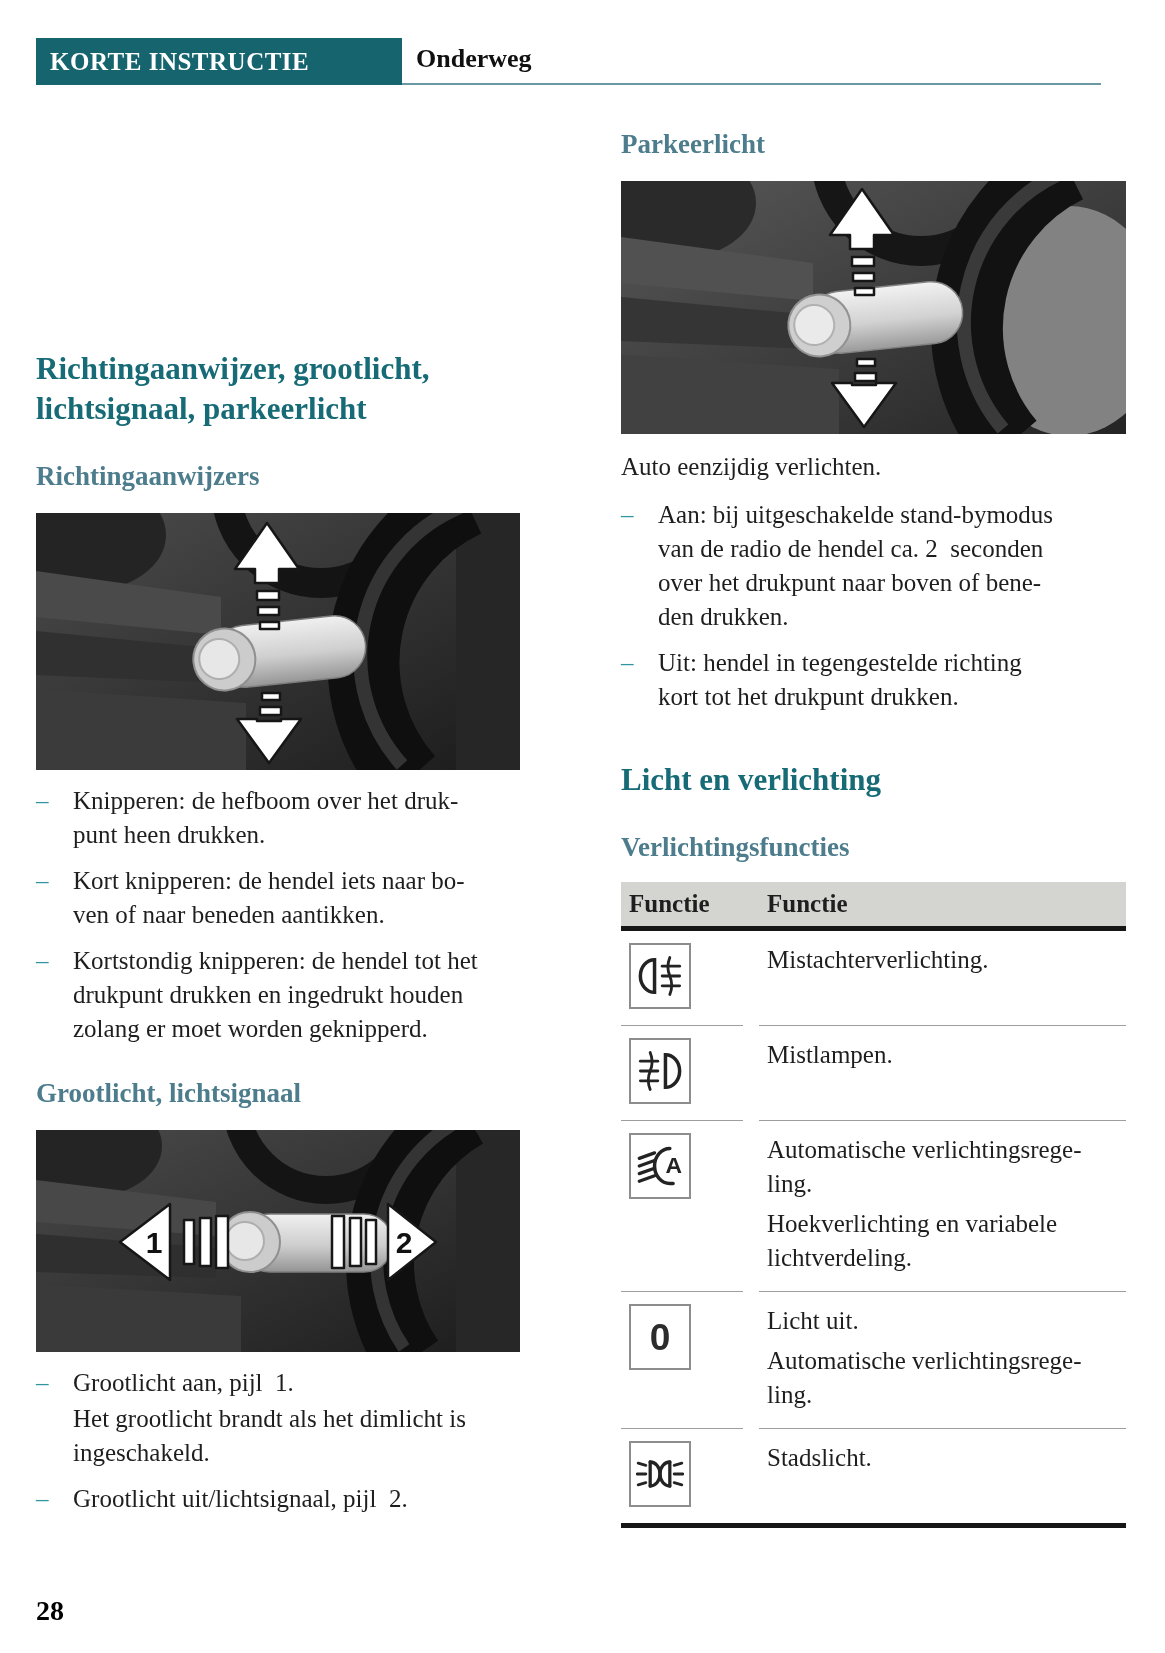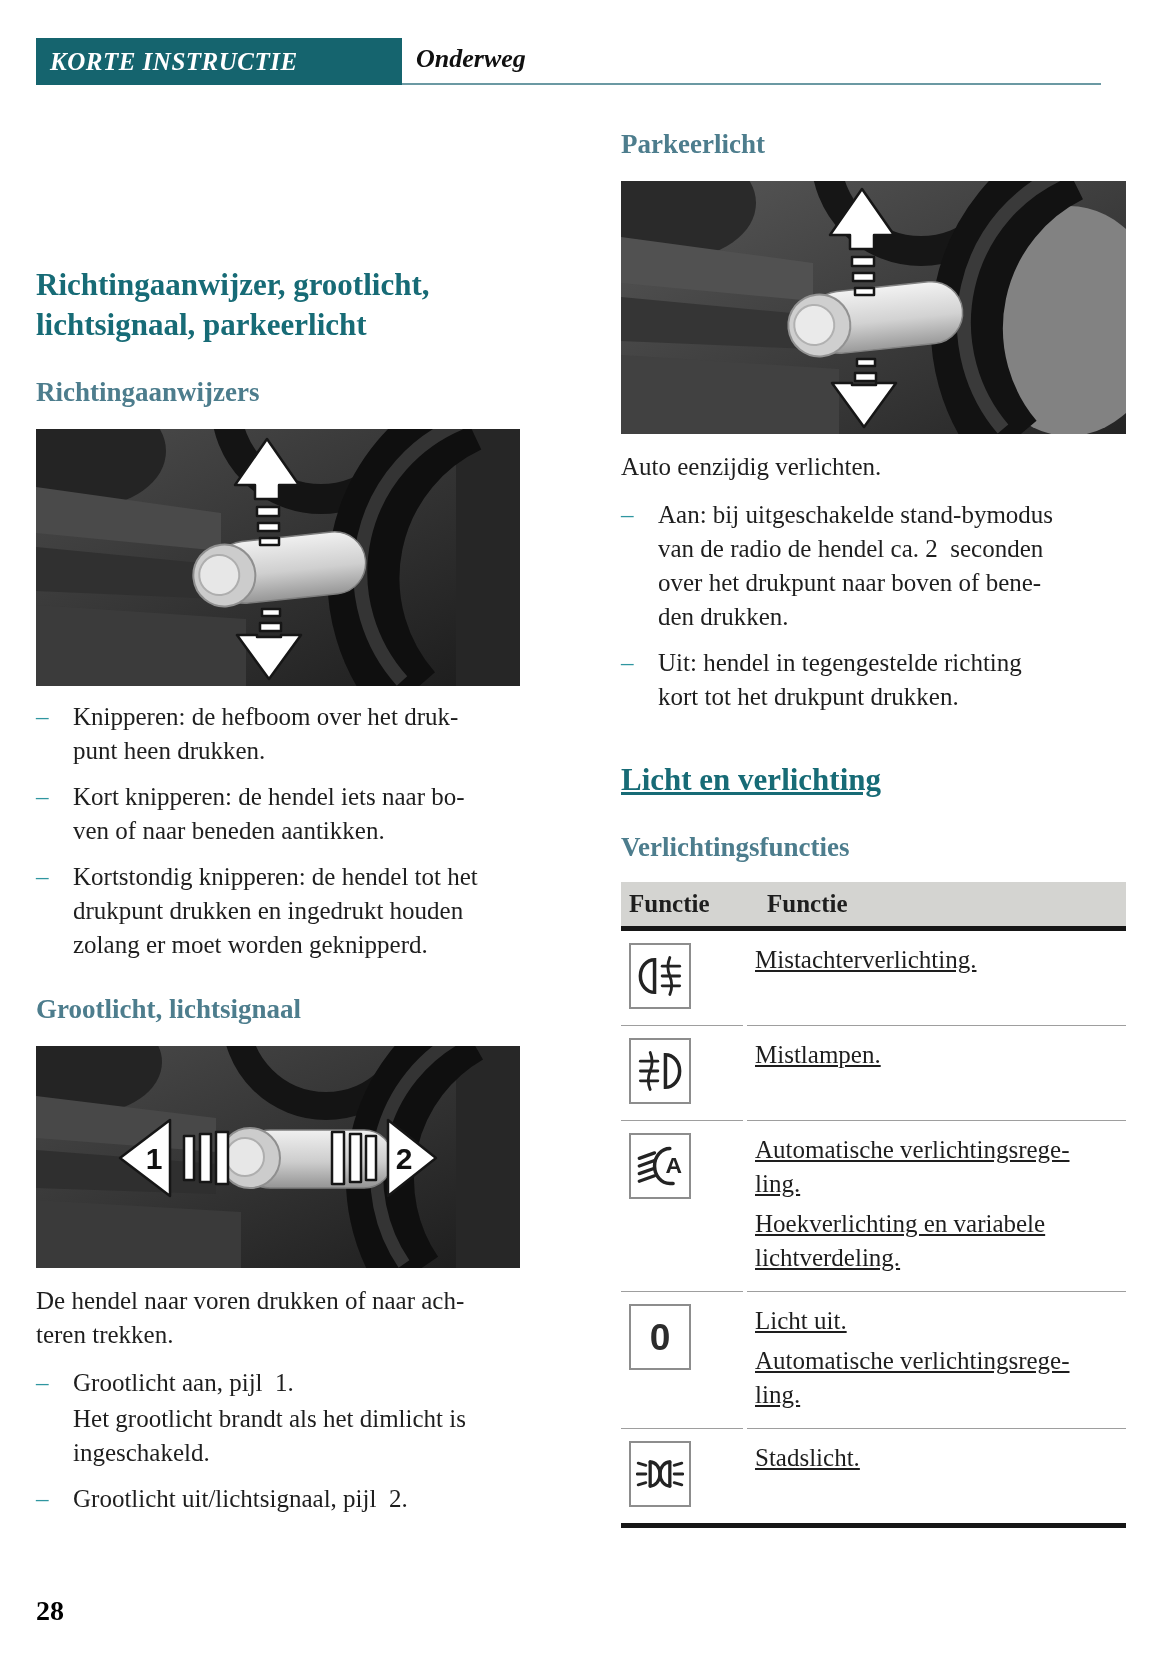--- a/index.html
+++ b/index.html
@@ -2,39 +2,39 @@
 <html><head>
 <meta charset="utf-8">
 <style>
   html,body { margin:0; padding:0; background:#ffffff; }
   .page {
     position:relative; width:1165px; height:1653px; background:#ffffff;
     font-family:"Liberation Serif","DejaVu Serif",serif; color:#1e1e1e;
     overflow:hidden;
   }
   
-  .runhead { position:absolute; top:38px; left:36px; right:64px; height:47px;font-style:italic; }
+  .runhead { position:absolute; top:38px; left:36px; right:64px; height:47px; }
   .badge {
     position:absolute; left:0; top:0; width:366px; height:47px; background:#15646e;
     color:#ffffff; font-weight:bold; font-size:25px; line-height:47px;
     padding-left:14px; box-sizing:border-box; letter-spacing:0.5px;
   }
   .chapter { position:absolute; left:380px; top:6px; font-weight:bold; font-size:26px; color:#101010; }
   .head-rule { position:absolute; left:366px; right:0; bottom:0; height:2px; background:#6b99a3; }
 
   
   .columns { position:absolute; top:125px; left:36px; display:flex; gap:64px;align-items:flex-end; }
   .col-l { width:484px; }
   .col-r { width:505px;margin-left:37px; }
 
   .h1 {
     margin:0; font-size:31px; line-height:40px; font-weight:bold;
     color:#176b76; white-space:pre-line;
   }
-  .h1.mid { margin-top:46px;text-decoration:underline; }
+  .h1.mid { margin-top:46px; }
   .h2 { margin:30px 0 0; font-size:27px; line-height:34px; font-weight:bold; color:#4d7d8d; }
   .col-r .h2.first { margin-top:2px; }
 
   figure { margin:20px 0 0; padding:0; }
   svg.scene { display:block; }
 
   .body-p { margin:16px 0 0; font-size:25px; line-height:34px; white-space:pre-line; }
 
   ul.dash-list { list-style:none; margin:14px 0 0; padding:0; }
   ul.dash-list li { display:flex; margin:0 0 12px; }
@@ -46,21 +46,21 @@
   .li-body p.note { margin-top:2px; }
   .li-body p:empty { display:none; }
 
   
   .ltable { margin-top:18px; border-bottom:5px solid #161616; }
   .thead {
     display:grid; grid-template-columns:122px 1fr; column-gap:16px;
     background:#d4d4d1; border-bottom:5px solid #161616;
   }
   .thead div { font-weight:bold; font-size:25px; line-height:34px; padding:5px 0 5px 8px; }
-  .trow { display:grid; grid-template-columns:122px 1fr; column-gap:4px;text-decoration:underline; }
+  .trow { display:grid; grid-template-columns:122px 1fr; column-gap:16px; }
   .trow > div { padding:12px 0 16px 8px; }
   .trow + .trow > div { border-top:1px solid #9e9e9e; }
   .icon-box {
     width:62px; height:66px; box-sizing:border-box; background:#ffffff;
     border:2px solid #8d8d8d; display:flex; align-items:center; justify-content:center;
   }
   .fcell p { margin:0 0 6px; font-size:25px; line-height:34px; white-space:pre-line; }
   .fcell p:last-child { margin-bottom:0; }
 
   .page-number { position:absolute; left:36px; bottom:26px; font-size:28px; font-weight:bold; color:#000000; }
@@ -185,22 +185,20 @@
             <rect x="296" y="86" width="12" height="52"></rect>
             <rect x="314" y="88" width="11" height="48"></rect>
             <rect x="330" y="90" width="10" height="44"></rect>
             <path d="M400 112 L352 74 L352 150 Z"></path>
           </g>
           <text x="118" y="123" text-anchor="middle" font-family="Liberation Sans, sans-serif" font-size="30" font-weight="bold" fill="#111111">1</text>
           <text x="368" y="123" text-anchor="middle" font-family="Liberation Sans, sans-serif" font-size="30" font-weight="bold" fill="#111111">2</text>
         </svg>
       </figure>
 
-      <p class="body-p">De hendel naar voren drukken of naar ach-
-teren trekken.</p>
 
       <ul class="dash-list">
         <li>
           <span class="dash">–</span>
           <div class="li-body">
             <p>Grootlicht aan, pijl&nbsp; 1.</p>
             <p class="note">Het grootlicht brandt als het dimlicht is
 ingeschakeld.</p>
           </div>
         </li>

